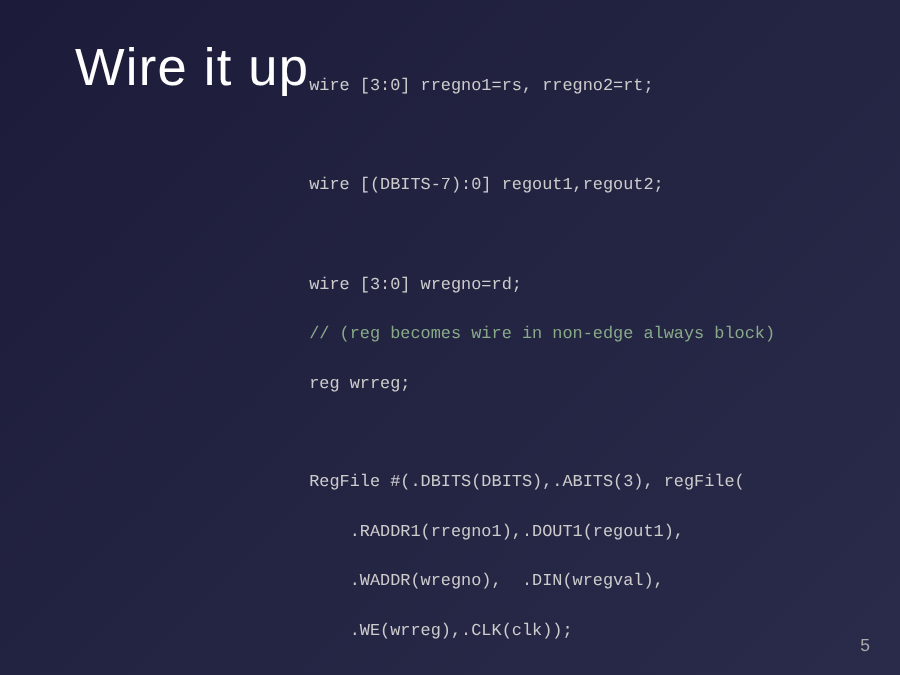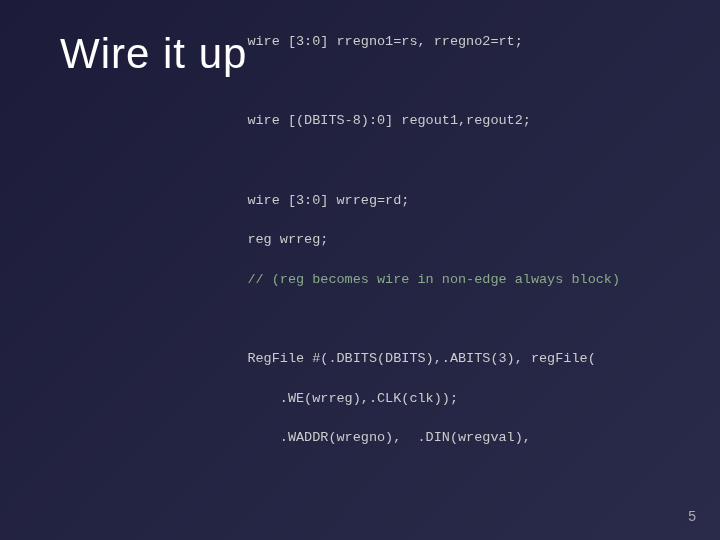--- a/index.html
+++ b/index.html
@@ -33,20 +33,21 @@
       color: #ffffff;
       margin-bottom: 28px;
       letter-spacing: 1px;
     }
 
     .code-block {
       flex: 1;
       display: flex;
       flex-direction: column;
       gap: 16px;
+      margin-top: 28px;
     }
 
     .code-line {
       font-size: 13.5px;
       line-height: 1.75;
       color: #cccccc;
       white-space: pre;
       font-family: 'Courier New', Courier, monospace;
     }
 
@@ -65,25 +66,26 @@
   </style>
 </head>
 <body>
 
 <div class="slide">
   <h1 class="title">Wire it up</h1>
 
   <div class="code-block">
     <div class="code-line">wire [3:0] rregno1=rs, rregno2=rt;</div>
     <div class="code-line">&nbsp;</div>
-    <div class="code-line">wire [(DBITS-8):0] regout1,regout2;</div>
+    <div class="code-line">wire [(DBITS-7):0] regout1,regout2;</div>
     <div class="code-line">&nbsp;</div>
-    <div class="code-line">wire [3:0] wrreg=rd;</div>
+    <div class="code-line">wire [3:0] wregno=rd;</div>
+    <div class="code-line comment">// (reg becomes wire in non-edge always block)</div>
     <div class="code-line">reg wrreg;</div>
-    <div class="code-line comment">// (reg becomes wire in non-edge always block)</div>
     <div class="code-line">&nbsp;</div>
     <div class="code-line">RegFile #(.DBITS(DBITS),.ABITS(3), regFile(</div>
+    <div class="code-line">    .RADDR1(rregno1),.DOUT1(regout1),</div>
+    <div class="code-line">    .WADDR(wregno),  .DIN(wregval),</div>
     <div class="code-line">    .WE(wrreg),.CLK(clk));</div>
-    <div class="code-line">    .WADDR(wregno),  .DIN(wregval),</div>
   </div>
 
   <div class="page-number">5</div>
 </div>
 
 </body></html>

